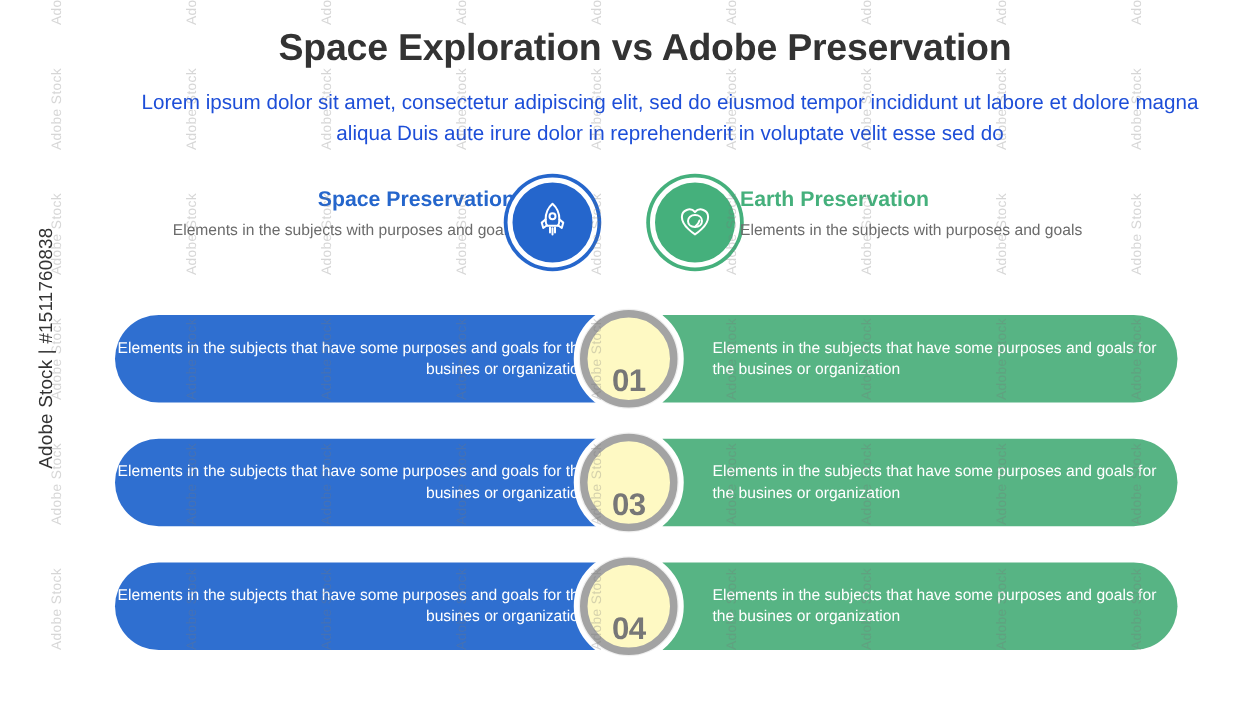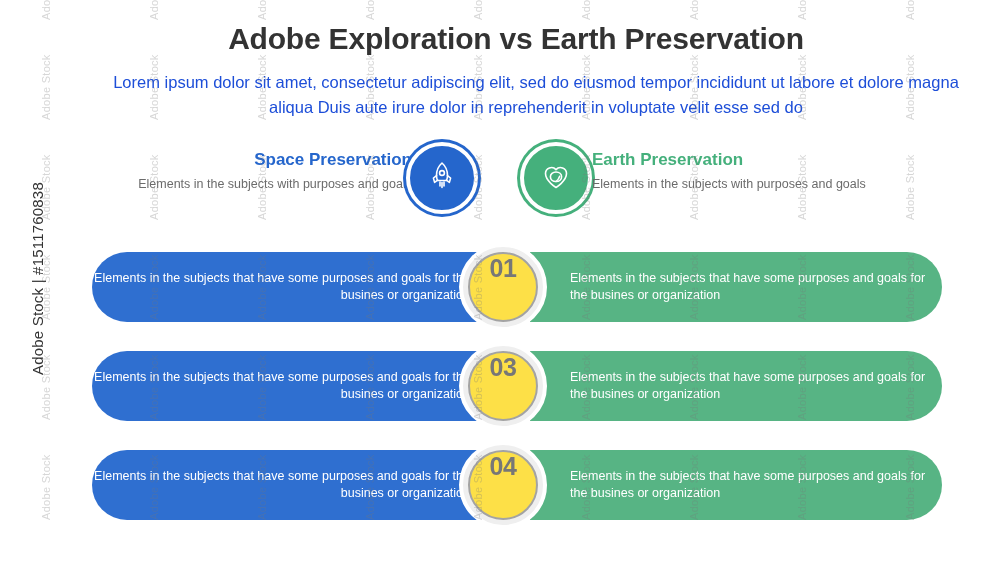--- a/index.html
+++ b/index.html
@@ -193,24 +193,24 @@
     box-sizing: border-box;
     display: flex;
     align-items: center;
     justify-content: center;
     z-index: 5;
   }
   .num-circle .inner {
     width: 66px;
     height: 66px;
     border-radius: 50%;
-    background: #fde047;
-    border: 2px solid #a3a3a3;
+    background: #fef9c3;
+    border: 6px solid #a3a3a3;
     display: flex;
-    align-items: flex-start;
+    align-items: flex-end;
     justify-content: center;
   }
   .num-text {
     font-size: 25px;
     font-weight: bold;
     color: #777777;
     letter-spacing: -0.5px;
   }
 </style>
 </head>
@@ -268,21 +268,21 @@
     <div class="wm-tile" style="left: 904px; top: 20px;">Adobe Stock</div>
     <div class="wm-tile" style="left: 904px; top: 120px;">Adobe Stock</div>
     <div class="wm-tile" style="left: 904px; top: 220px;">Adobe Stock</div>
     <div class="wm-tile" style="left: 904px; top: 320px;">Adobe Stock</div>
     <div class="wm-tile" style="left: 904px; top: 420px;">Adobe Stock</div>
     <div class="wm-tile" style="left: 904px; top: 520px;">Adobe Stock</div>
   </div>
 
 <div class="canvas">
 
-  <div class="title">Adobe Exploration vs Earth Preservation</div>
+  <div class="title">Space Exploration vs Adobe Preservation</div>
   <div class="subtitle">Lorem ipsum dolor sit amet, consectetur adipiscing elit, sed do eiusmod tempor incididunt ut labore et dolore magna aliqua Duis aute irure dolor in reprehenderit in voluptate velit esse sed do</div>
 
   <div class="header-row">
 
     <div class="hdr-left">
       <div class="hdr-title blue">Space Preservation</div>
       <div class="hdr-desc">Elements in the subjects with purposes and goals</div>
     </div>
 
     <div class="badge blue">

